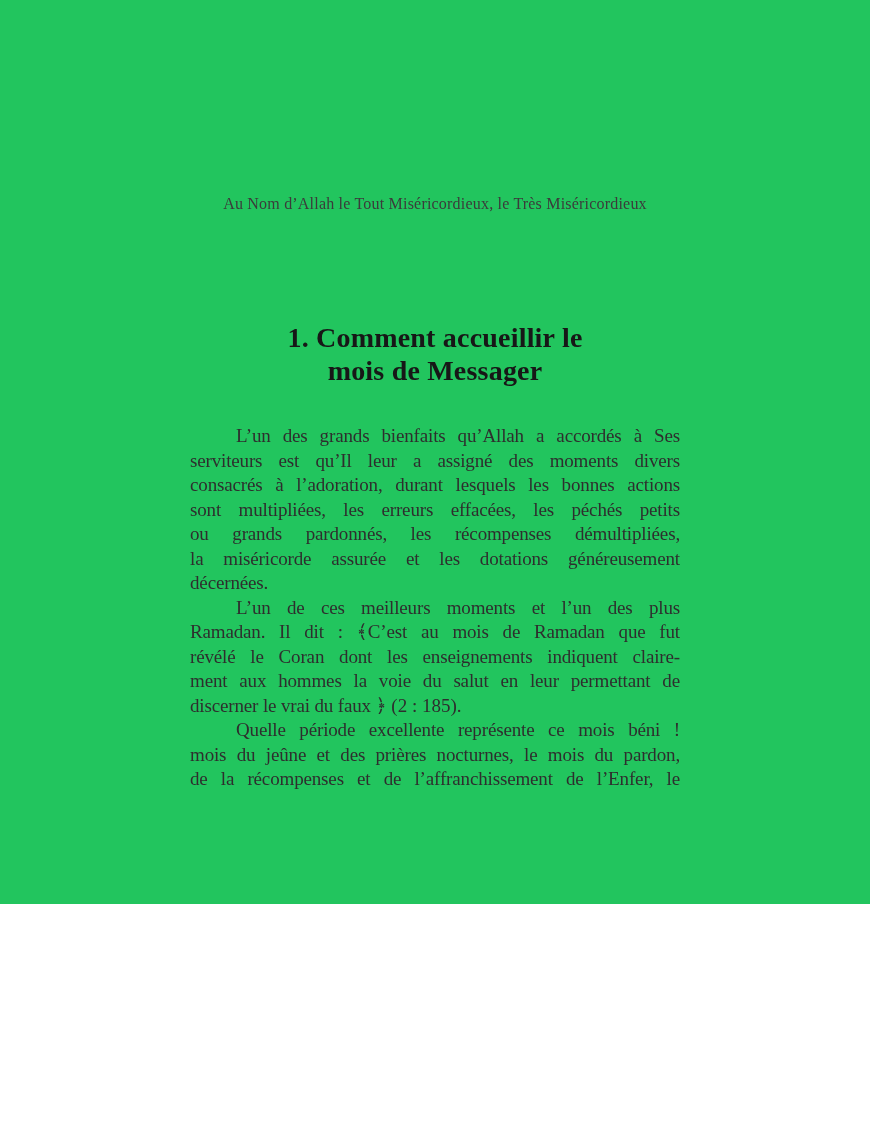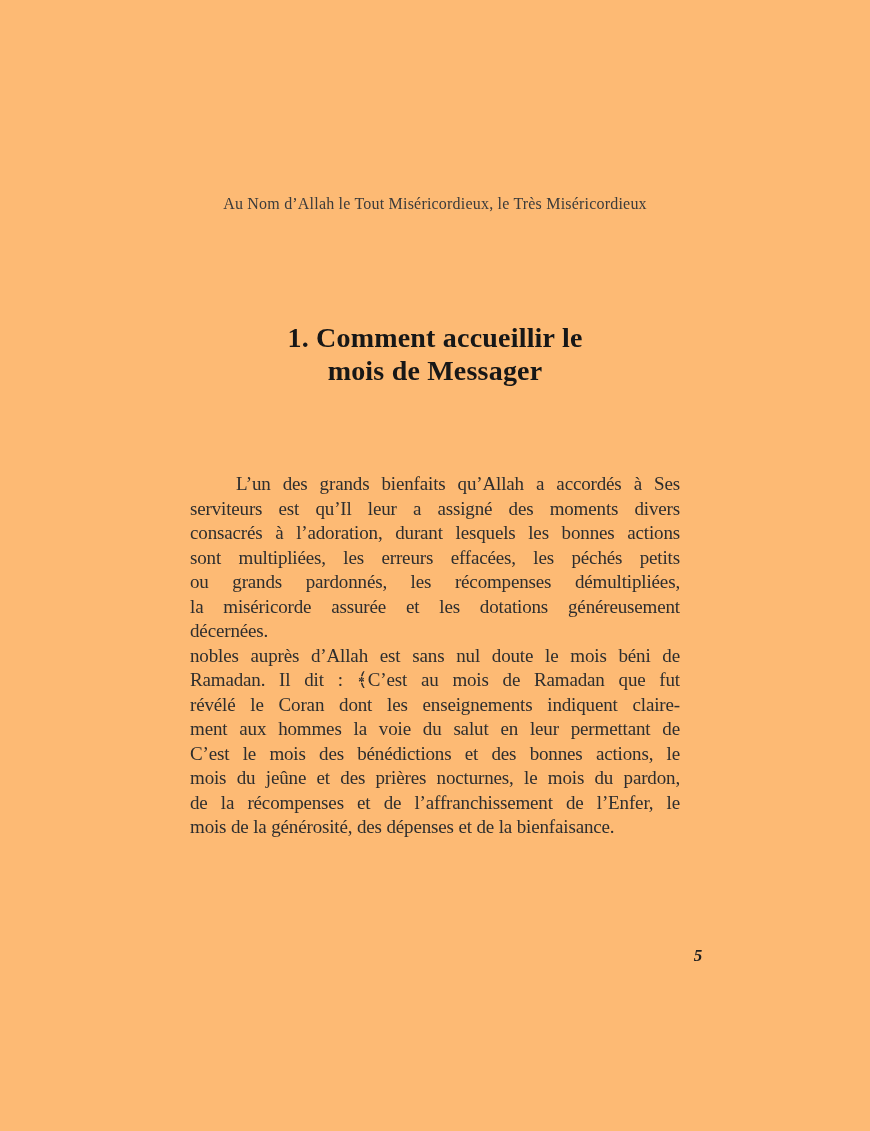--- a/index.html
+++ b/index.html
@@ -3,22 +3,22 @@
 <meta charset="utf-8">
 <style>
   html, body {
     margin: 0;
     padding: 0;
     background: #ffffff;
   }
   .page {
     position: relative;
     width: 870px;
-    height: 1131px;
-    background: #fdba74;
+    height: 904px;
+    background: #22c55e;
     overflow: hidden;
     font-family: "Liberation Serif", "DejaVu Serif", serif;
   }
   .running-header {
     position: absolute;
     top: 195px;
     left: 0;
     width: 100%;
     text-align: center;
     font-size: 16px;
@@ -45,21 +45,20 @@
     position: absolute;
     top: 424px;
     left: 190px;
     width: 490px;
     font-size: 19px;
     line-height: 24.5px;
     letter-spacing: -0.15px;
     color: #2e2e2e;
     
     font-family: "Liberation Serif", "DejaVu Serif", "DejaVu Sans", serif;
-    margin-top: 48px;
   }
   .paragraph {
     margin: 0;
   }
   .paragraph .line {
     text-align: justify;
     text-align-last: justify;
   }
   .paragraph .line.first {
     text-indent: 46px;
@@ -96,28 +95,28 @@
       <div class="paragraph">
         <div class="line first">L’un des grands bienfaits qu’Allah a accordés à Ses</div>
         <div class="line">serviteurs est qu’Il leur a assigné des moments divers</div>
         <div class="line">consacrés à l’adoration, durant lesquels les bonnes actions</div>
         <div class="line">sont multipliées, les erreurs effacées, les péchés petits</div>
         <div class="line">ou grands pardonnés, les récompenses démultipliées,</div>
         <div class="line">la miséricorde assurée et les dotations généreusement</div>
         <div class="line last">décernées.</div>
       </div>
       <div class="paragraph">
-        <div class="line">nobles auprès d’Allah est sans nul doute le mois béni de</div>
+        <div class="line first">L’un de ces meilleurs moments et l’un des plus</div>
         <div class="line">Ramadan. Il dit : ﴾C’est au mois de Ramadan que fut</div>
         <div class="line">révélé le Coran dont les enseignements indiquent claire-</div>
         <div class="line">ment aux hommes la voie du salut en leur permettant de</div>
+        <div class="line last">discerner le vrai du faux ﴿ (2 : 185).</div>
       </div>
       <div class="paragraph">
-        <div class="line">C’est le mois des bénédictions et des bonnes actions, le</div>
+        <div class="line first">Quelle période excellente représente ce mois béni !</div>
         <div class="line">mois du jeûne et des prières nocturnes, le mois du pardon,</div>
         <div class="line">de la récompenses et de l’affranchissement de l’Enfer, le</div>
-        <div class="line last">mois de la générosité, des dépenses et de la bienfaisance.</div>
       </div>
     </div>
 
   <div class="page-number">5</div>
 
 </div>
 
 </body></html>

